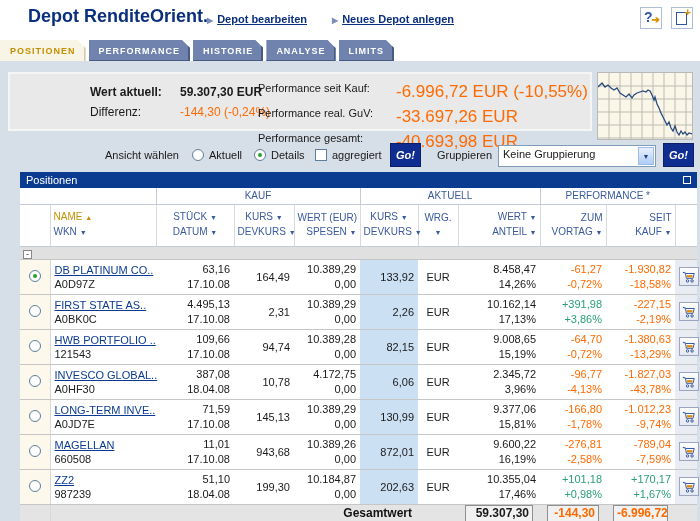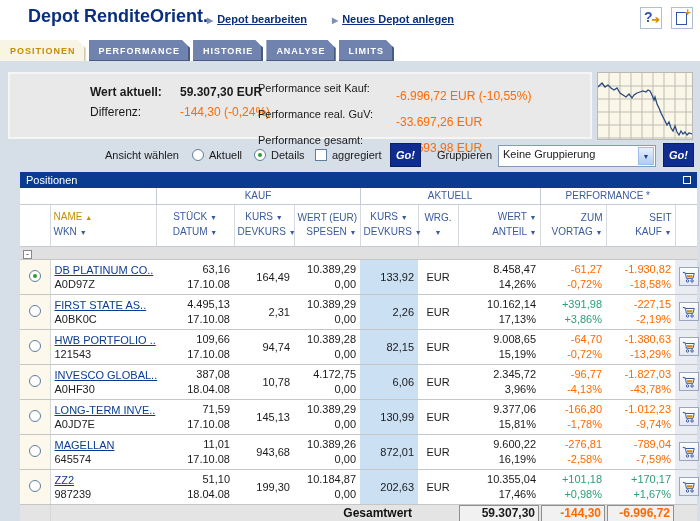--- a/index.html
+++ b/index.html
@@ -25,29 +25,29 @@
   
   .tabs { position:absolute; left:0; top:40px; height:21px; display:flex; }
   .tab {
     height:21px; margin-right:3px; padding:0 10px; display:flex; align-items:center;
     background:#6F83AE; color:#fff; font-size:9px; font-weight:bold; letter-spacing:1px;
     clip-path:polygon(0 0, calc(100% - 8px) 0, 100% 8px, 100% 100%, 0 100%);
     cursor:pointer; white-space:nowrap; box-shadow:inset -2px -1px 0 #4A5B82;
   }
   .tab.active { background:#F8F4E6; color:#C49000; box-shadow:inset -2px 0 0 #CFC9AE; }
   
-  .summary { position:absolute; left:8px; top:72px; width:584px; height:67px; background:#E9E9E9; border:2px solid #F5F5F3; }
+  .summary { position:absolute; left:8px; top:72px; width:584px; height:59px; background:#E9E9E9; border:2px solid #F5F5F3; }
   .sum-left { position:absolute; left:80px; top:11px; display:grid; grid-template-columns:90px auto; row-gap:6px; }
   .sum-left .lab { font-size:12px; }
   .sum-left .lab.b { font-weight:bold; }
   .sum-left .val { font-size:12px; font-weight:bold; }
   .sum-left .val.orange { font-weight:normal; }
   .sum-right { position:absolute; left:248px; top:8px; display:grid; grid-template-columns:138px auto; row-gap:5px; }
   .sum-right .lab { font-size:11px; }
-  .sum-right .val { font-size:12px;margin-top:7px; }
+  .sum-right .val { font-size:17px; }
   .orange { color:#FF6A00; }
   .pos { color:#2AA077; }
   .neg { color:#FF6A00; }
   
   .minichart { position:absolute; left:597px; top:72px; width:96px; height:68px; background:#FAF6E8; border:1px solid #B9B9B9; }
   
   .controls { position:absolute; left:0; top:144px; width:700px; height:21px; font-size:11px; }
   .ctl { position:absolute; top:0; height:21px; display:flex; align-items:center; }
   .radio { display:inline-block; width:12px; height:12px; border:1px solid #5E7E9B; border-radius:50%; background:#fff; position:relative; cursor:pointer; }
   .radio.checked::after { content:""; position:absolute; left:3px; top:3px; width:4px; height:4px; border-radius:50%; background:#2BA02B; }
@@ -88,21 +88,21 @@
   .wkn { color:#222; margin-top:2px; }
   td.c-num { text-align:right; }
   td.c-num div { line-height:15px; }
   td.c-mid { text-align:right; padding-right:8px; }
   td.c-kursakt { background:#CCE0F4; text-align:right; }
   td.c-wrg { text-align:center; }
   td.c-cart { background:#E9ECF3; text-align:center; padding:0; }
   .cart-btn { width:20px; height:19px; background:linear-gradient(#FDFDFE,#E6E8F0); border:1px solid #9AA6C0; cursor:pointer; padding:0; display:inline-flex; align-items:center; justify-content:center; }
   .total-row td { background:#E4E4E4; height:18px; border-bottom:1px solid #C6C6C6; vertical-align:middle; }
   .total-label { text-align:right; font-weight:bold; font-size:12px; color:#111; padding-right:46px; }
-  .total-box { border:1px solid #8F8F8F; background:#F1F1F1; text-align:right; font-weight:bold; font-size:12px; padding:0 3px; margin:0 1px; line-height:15px; }
+  .total-box { border:1px solid #8F8F8F; background:#F1F1F1; text-align:right; font-weight:bold; font-size:12px; padding:0 3px; margin:0 7px; line-height:15px; }
 </style>
 </head>
 <body>
 
 <div class="page">
 
   <div class="top-area">
     <div class="app-title">Depot RenditeOrient.</div>
     <div class="hdr-link l1"><span class="tri">▶</span><span>Depot bearbeiten</span></div>
     <div class="hdr-link l2"><span class="tri">▶</span><span>Neues Depot anlegen</span></div>
@@ -491,21 +491,21 @@
           <circle cx="6.3" cy="12" r="1.4" fill="none" stroke="#2F55A4" stroke-width="1.1"></circle>
           <circle cx="11.5" cy="12" r="1.4" fill="none" stroke="#2F55A4" stroke-width="1.1"></circle>
         </svg>
       </button>
     </td>
   </tr>
           <tr class="data-row">
     <td class="c-radio"><span class="radio"></span></td>
     <td class="c-name">
       <a class="name-link">MAGELLAN</a>
-      <div class="wkn">645574</div>
+      <div class="wkn">660508</div>
     </td>
     <td class="c-num">
       <div>11,01</div>
       <div>17.10.08</div>
     </td>
     <td class="c-mid">
       <div>943,68</div>
     </td>
     <td class="c-num">
       <div>10.389,26</div>

